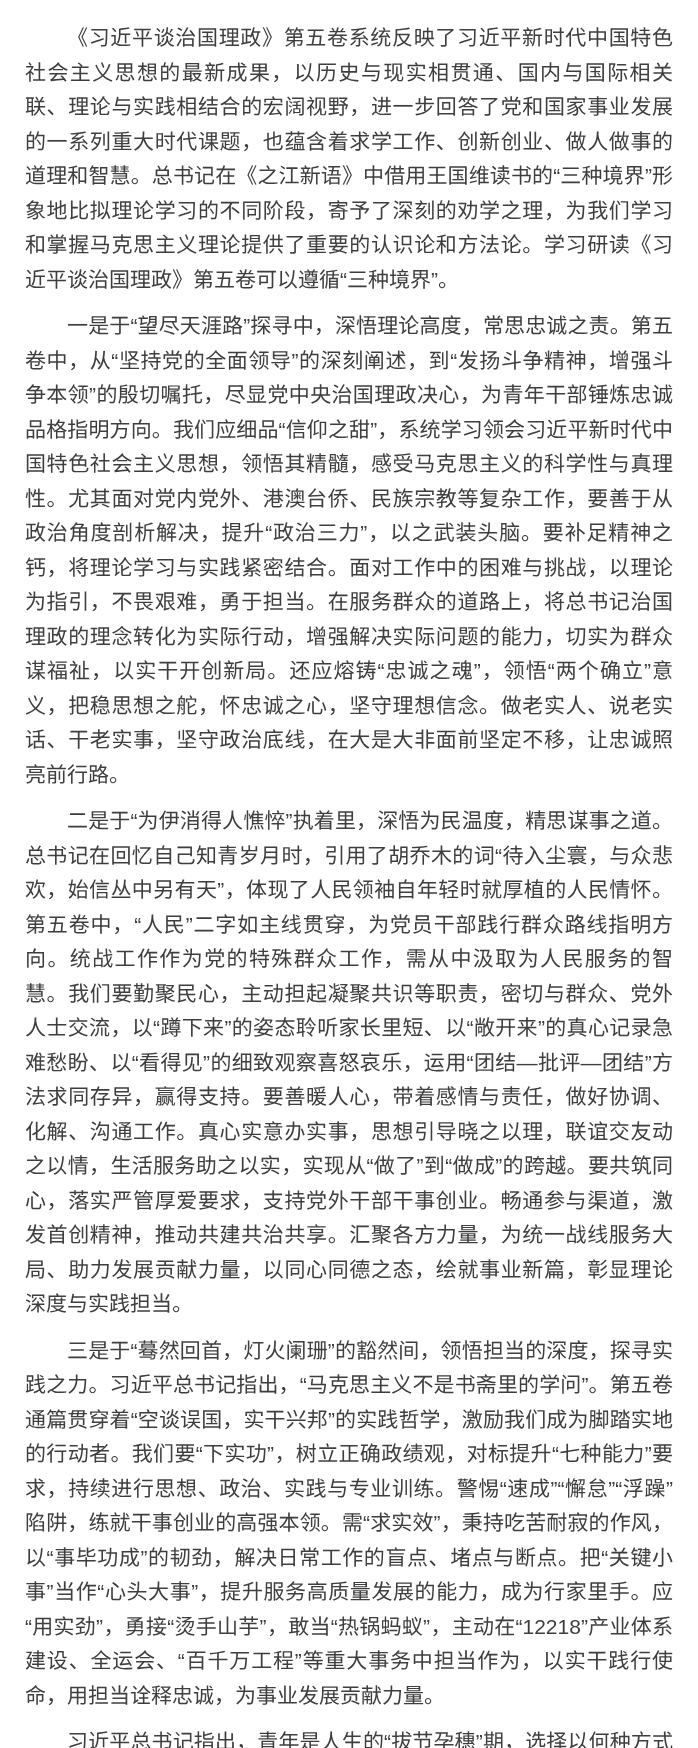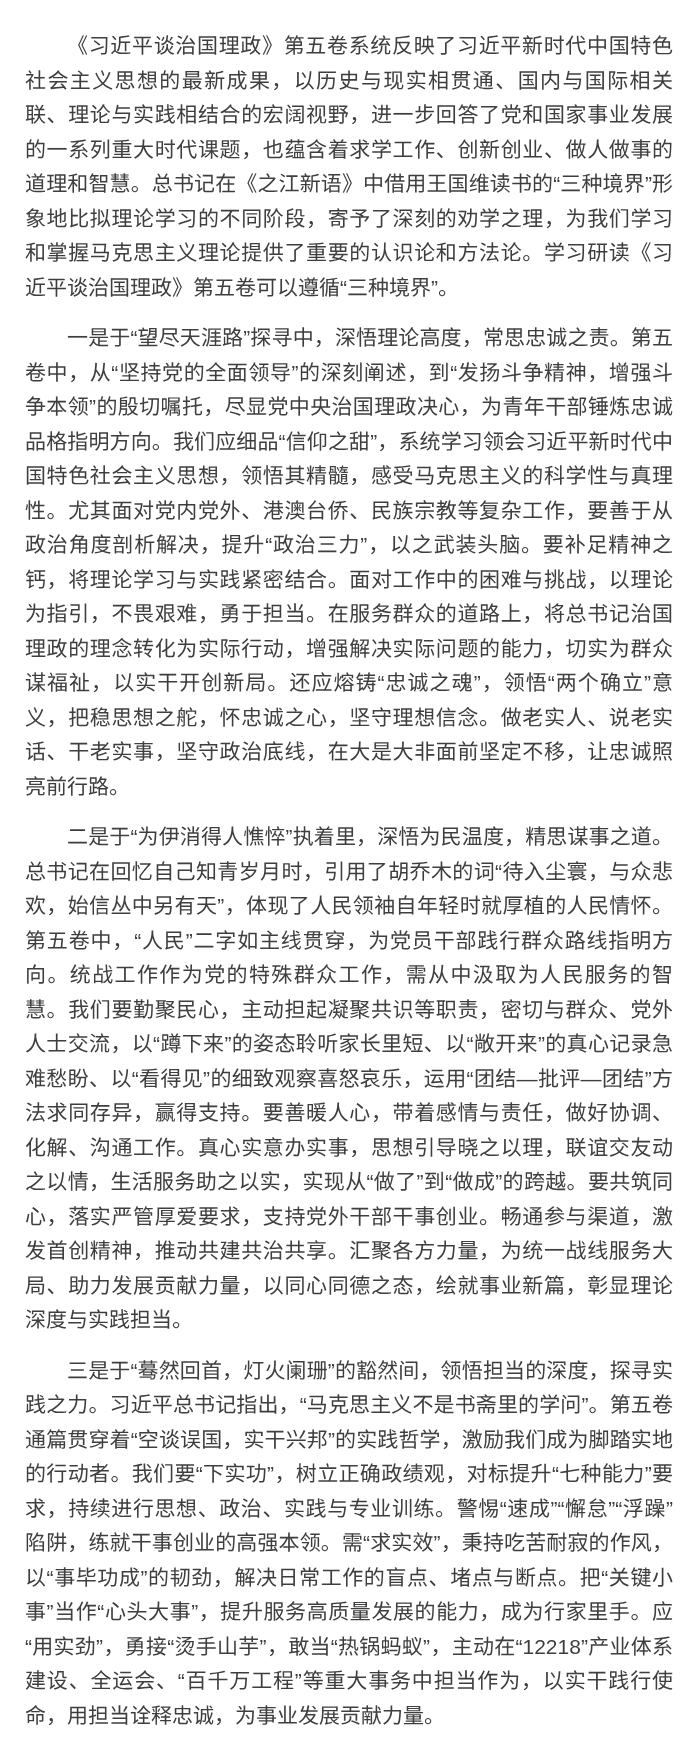--- a/index.html
+++ b/index.html
@@ -10,21 +10,21 @@
   body {
     width: 698px;
     height: 1748px;
     overflow: hidden;
     font-family: "Liberation Sans", "DejaVu Sans", sans-serif;
   }
   .article {
     padding: 13px 25px 0 25px;
   }
   .article p {
-    margin: 16px 0 12px 0;
+    margin: 8px 0 12px 0;
     font-size: 21px;
     line-height: 34.5px;
     color: #3e3e3e;
     text-align: justify;
     text-indent: 2em;
     word-break: break-all;
   }
 </style>
 </head>
 <body>

